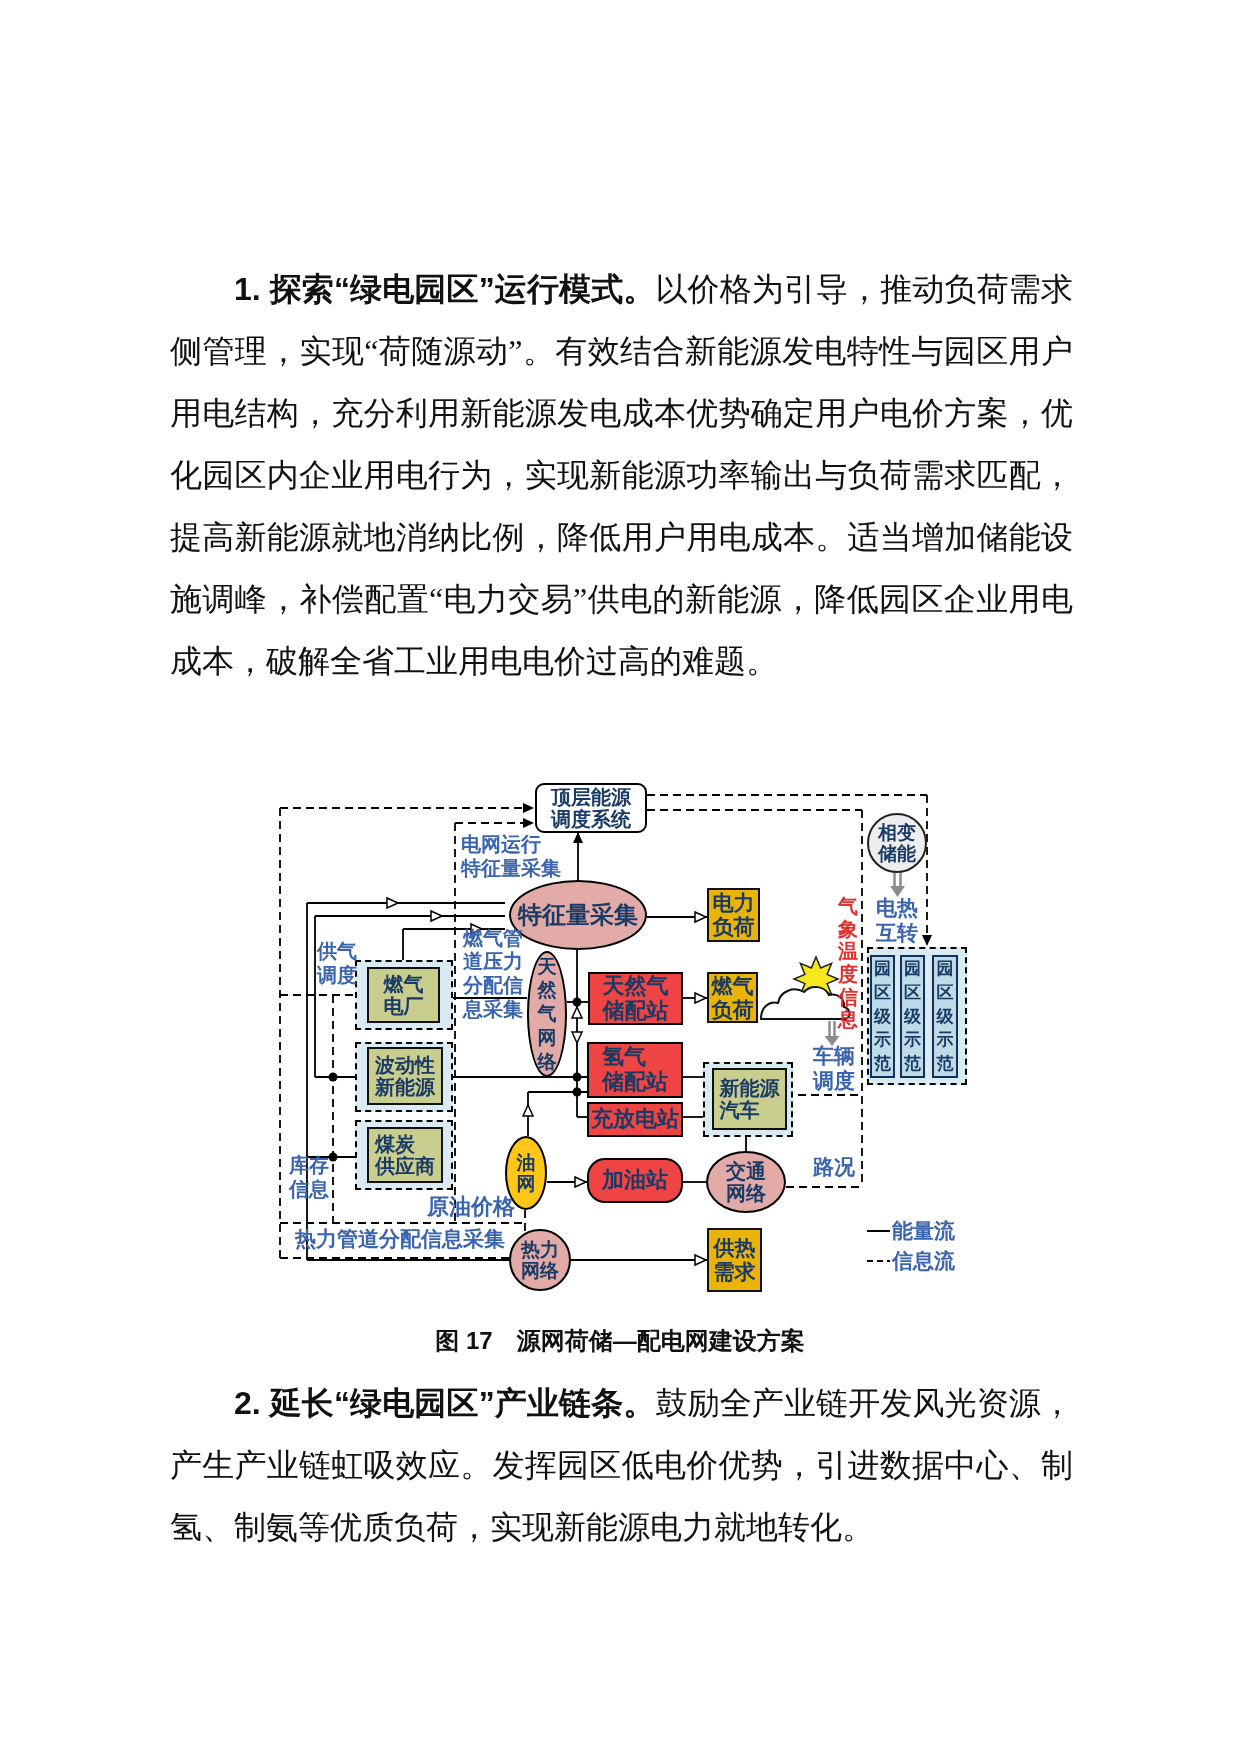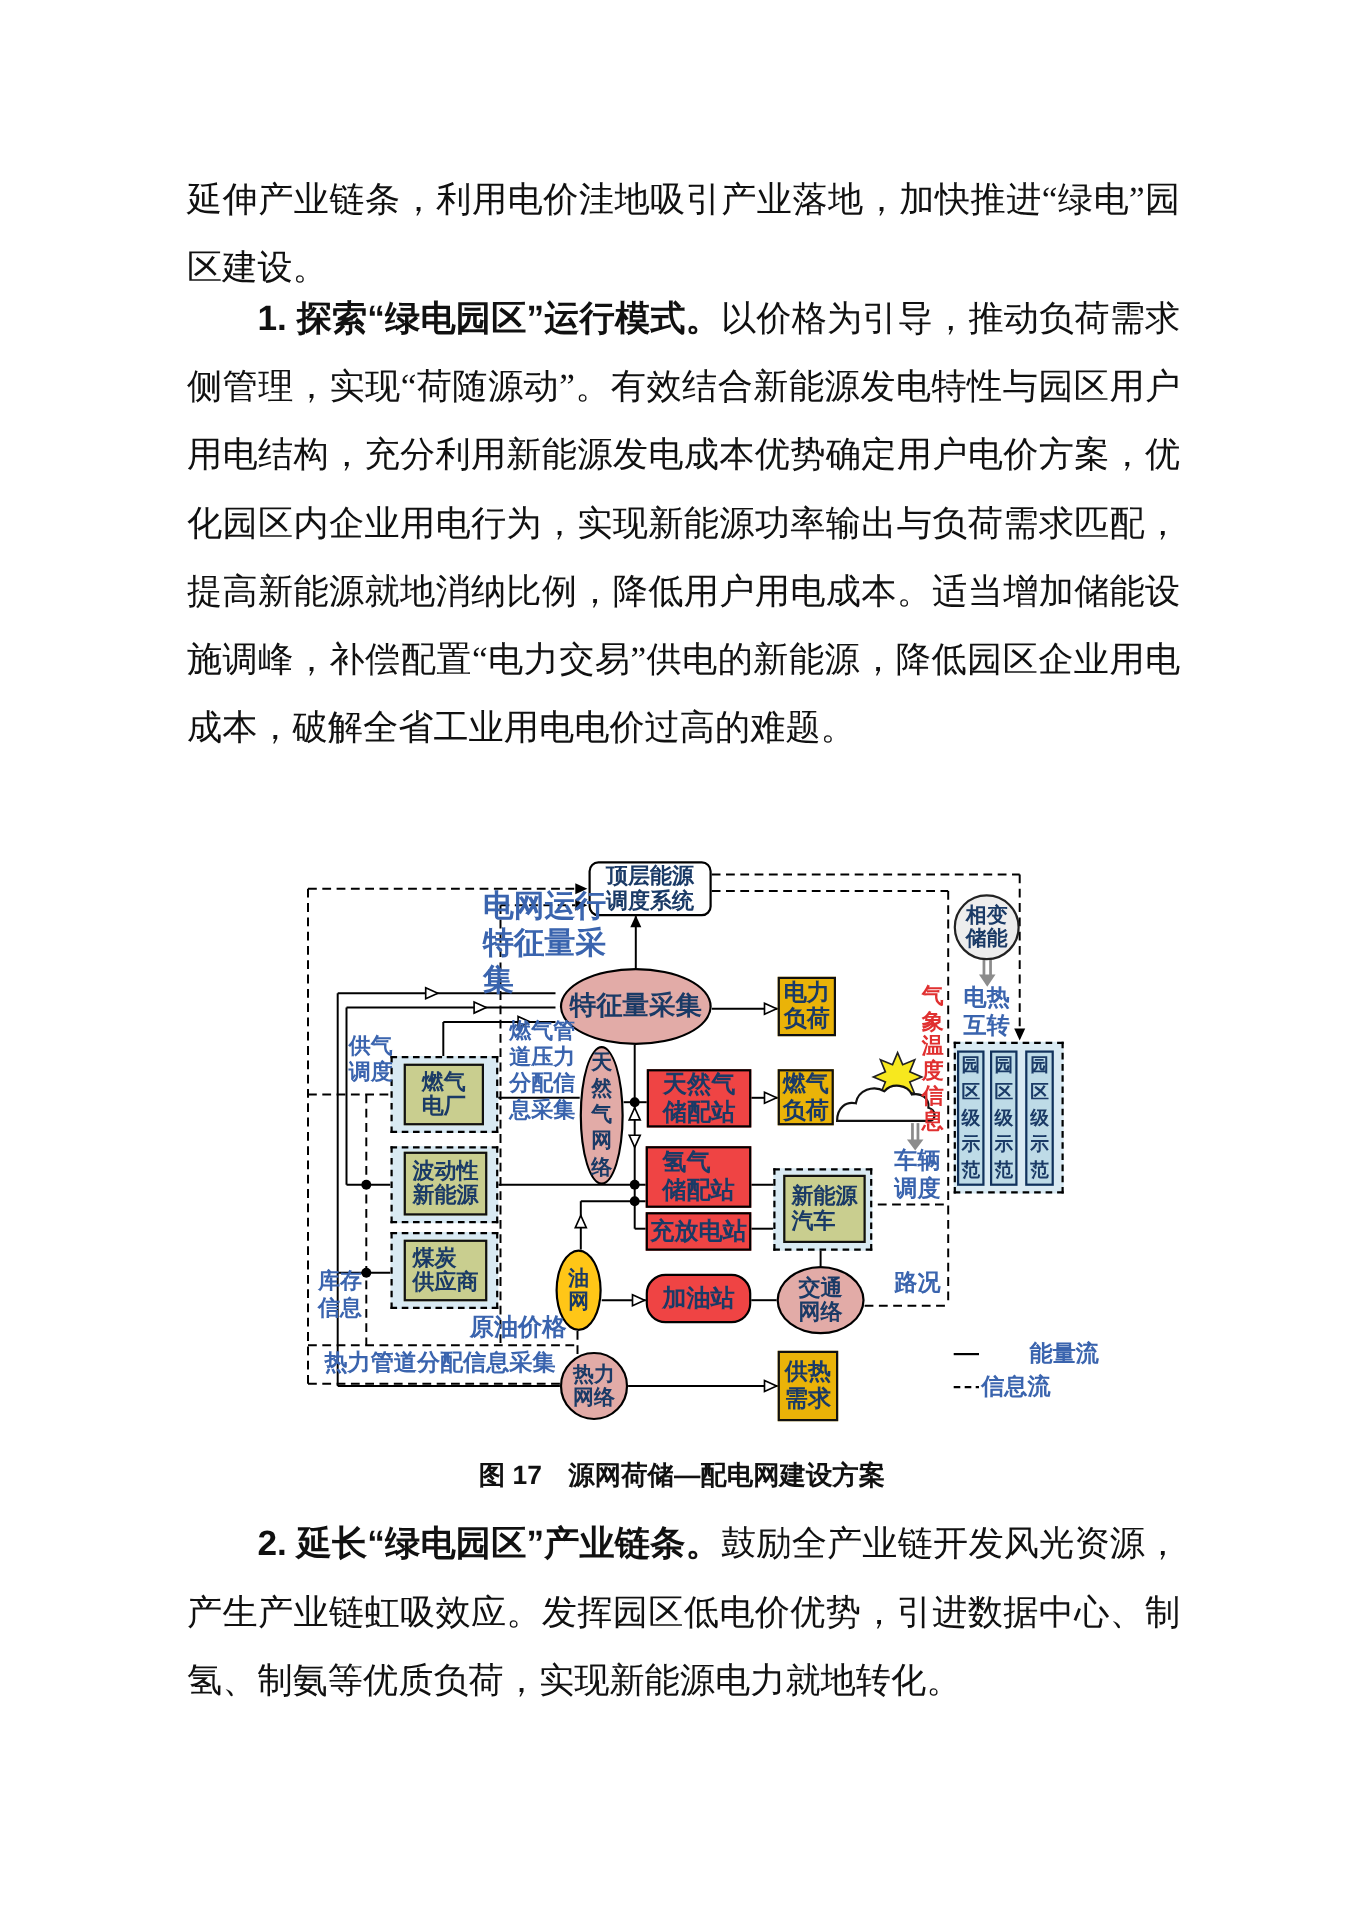--- a/index.html
+++ b/index.html
@@ -42,23 +42,20 @@
   .cont{background:#d9eaf3;border:2px dashed #000;z-index:1;position:absolute;box-sizing:border-box;}
   .parkbox{background:#bedbe7;border:2px solid #11315c;}
   .blab{color:#3a64ae;font-weight:700;line-height:1.18;z-index:3;}
   .rlab{color:#e03030;font-weight:700;line-height:1.13;z-index:3;}
 </style>
 </head>
 <body>
 
 <div id="page">
 
-  <div class="para" style="top:150px;">
-    <span>延伸产业链条，利用电价洼地吸引产业落地，加快推进“绿电”园区建设。</span>
-  </div>
 
   <div class="para indent" style="top:258px;">
     <span class="lead">1. 探索“绿电园区”运行模式。</span><span>以价格为引导，推动负荷需求侧管理，实现“荷随源动”。有效结合新能源发电特性与园区用户用电结构，充分利用新能源发电成本优势确定用户电价方案，优化园区内企业用电行为，实现新能源功率输出与负荷需求匹配，提高新能源就地消纳比例，降低用户用电成本。适当增加储能设施调峰，补偿配置“电力交易”供电的新能源，降低园区企业用电成本，破解全省工业用电电价过高的难题。</span>
   </div>
 
   <div id="diagram">
     <svg width="745" height="535" viewBox="0 0 745 535">
 
       <g stroke="#000" stroke-width="1.8" fill="none">
         <path d="M52 128 H250"></path>
@@ -210,21 +207,21 @@
 区
 级
 示
 范</div>
     <div class="dn parkbox ntext ml" style="left:677px;top:180px;width:26px;height:123px;font-size:17px;line-height:1.4;">园
 区
 级
 示
 范</div>
 
-    <div class="dn blab ml" style="left:184px;top:59px;width:120px;height:46px;font-size:28px;">电网运行
+    <div class="dn blab ml" style="left:196px;top:59px;width:120px;height:46px;font-size:20px;">电网运行
 特征量采集</div>
     <div class="dn blab ml" style="left:202px;top:152px;width:72px;height:94px;font-size:20px;">燃气管
 道压力
 分配信
 息采集</div>
     <div class="dn blab ml" style="left:58px;top:164px;width:48px;height:50px;font-size:20px;">供气
 调度</div>
     <div class="dn blab ml" style="left:30px;top:379px;width:48px;height:48px;font-size:20px;">库存
 信息</div>
     <div class="dn blab" style="left:166px;top:419px;width:100px;height:26px;font-size:22px;">原油价格</div>
@@ -234,21 +231,21 @@
 温
 度
 信
 息</div>
     <div class="dn blab ml" style="left:614px;top:121px;width:56px;height:50px;font-size:21px;">电热
 互转</div>
     <div class="dn blab ml" style="left:553px;top:269px;width:52px;height:50px;font-size:21px;">车辆
 调度</div>
     <div class="dn blab" style="left:553px;top:378px;width:52px;height:28px;font-size:21px;">路况</div>
 
-    <div class="dn blab" style="left:637px;top:442px;width:80px;height:28px;font-size:21px;justify-content:flex-start;margin-left:44px;">能量流</div>
+    <div class="dn blab" style="left:637px;top:442px;width:80px;height:28px;font-size:21px;justify-content:flex-start;">能量流</div>
     <div class="dn blab" style="left:637px;top:472px;width:80px;height:28px;font-size:21px;justify-content:flex-start;">信息流</div>
   </div>
 
   <div class="caption">图 17　源网荷储—配电网建设方案</div>
 
   <div class="para indent" style="top:1372px;">
     <span class="lead">2. 延长“绿电园区”产业链条。</span><span>鼓励全产业链开发风光资源，产生产业链虹吸效应。发挥园区低电价优势，引进数据中心、制氢、制氨等优质负荷，实现新能源电力就地转化。</span>
   </div>
 
 </div>

